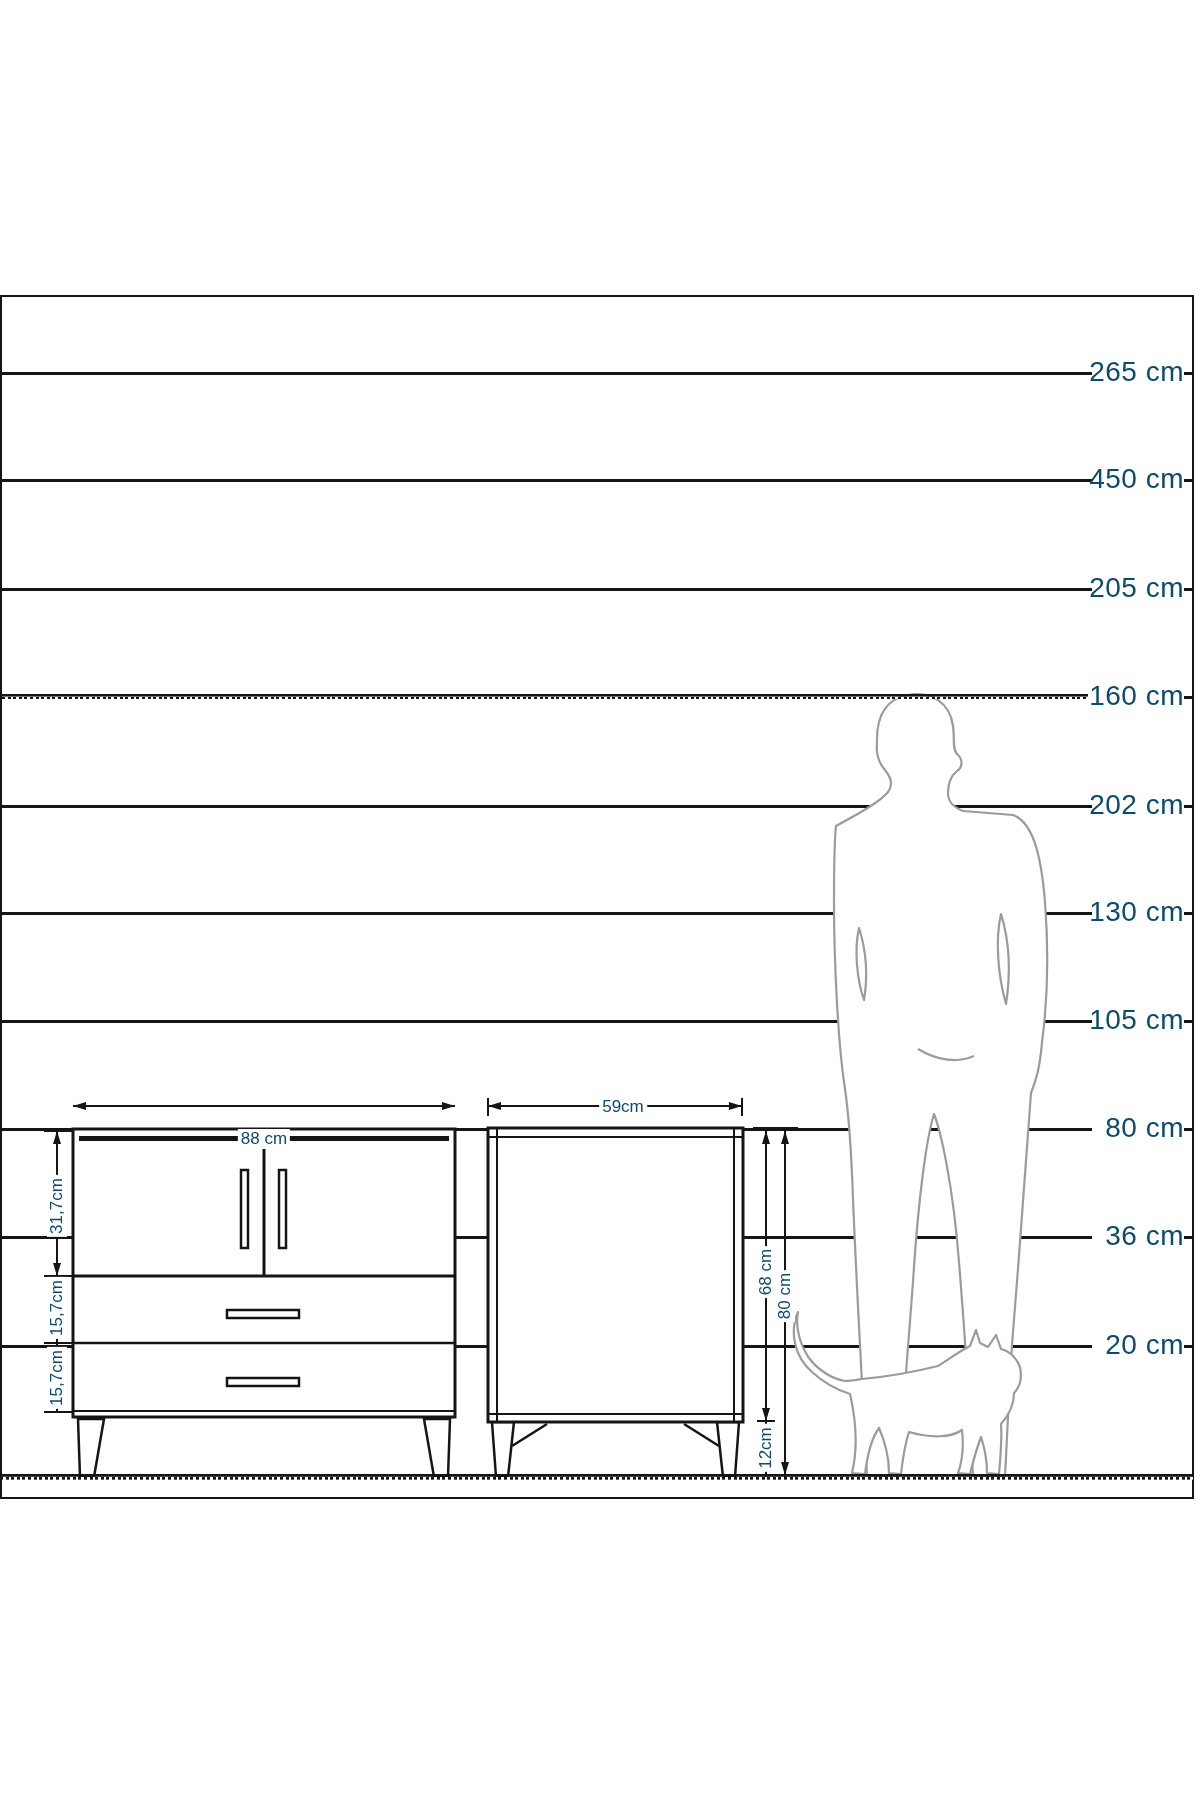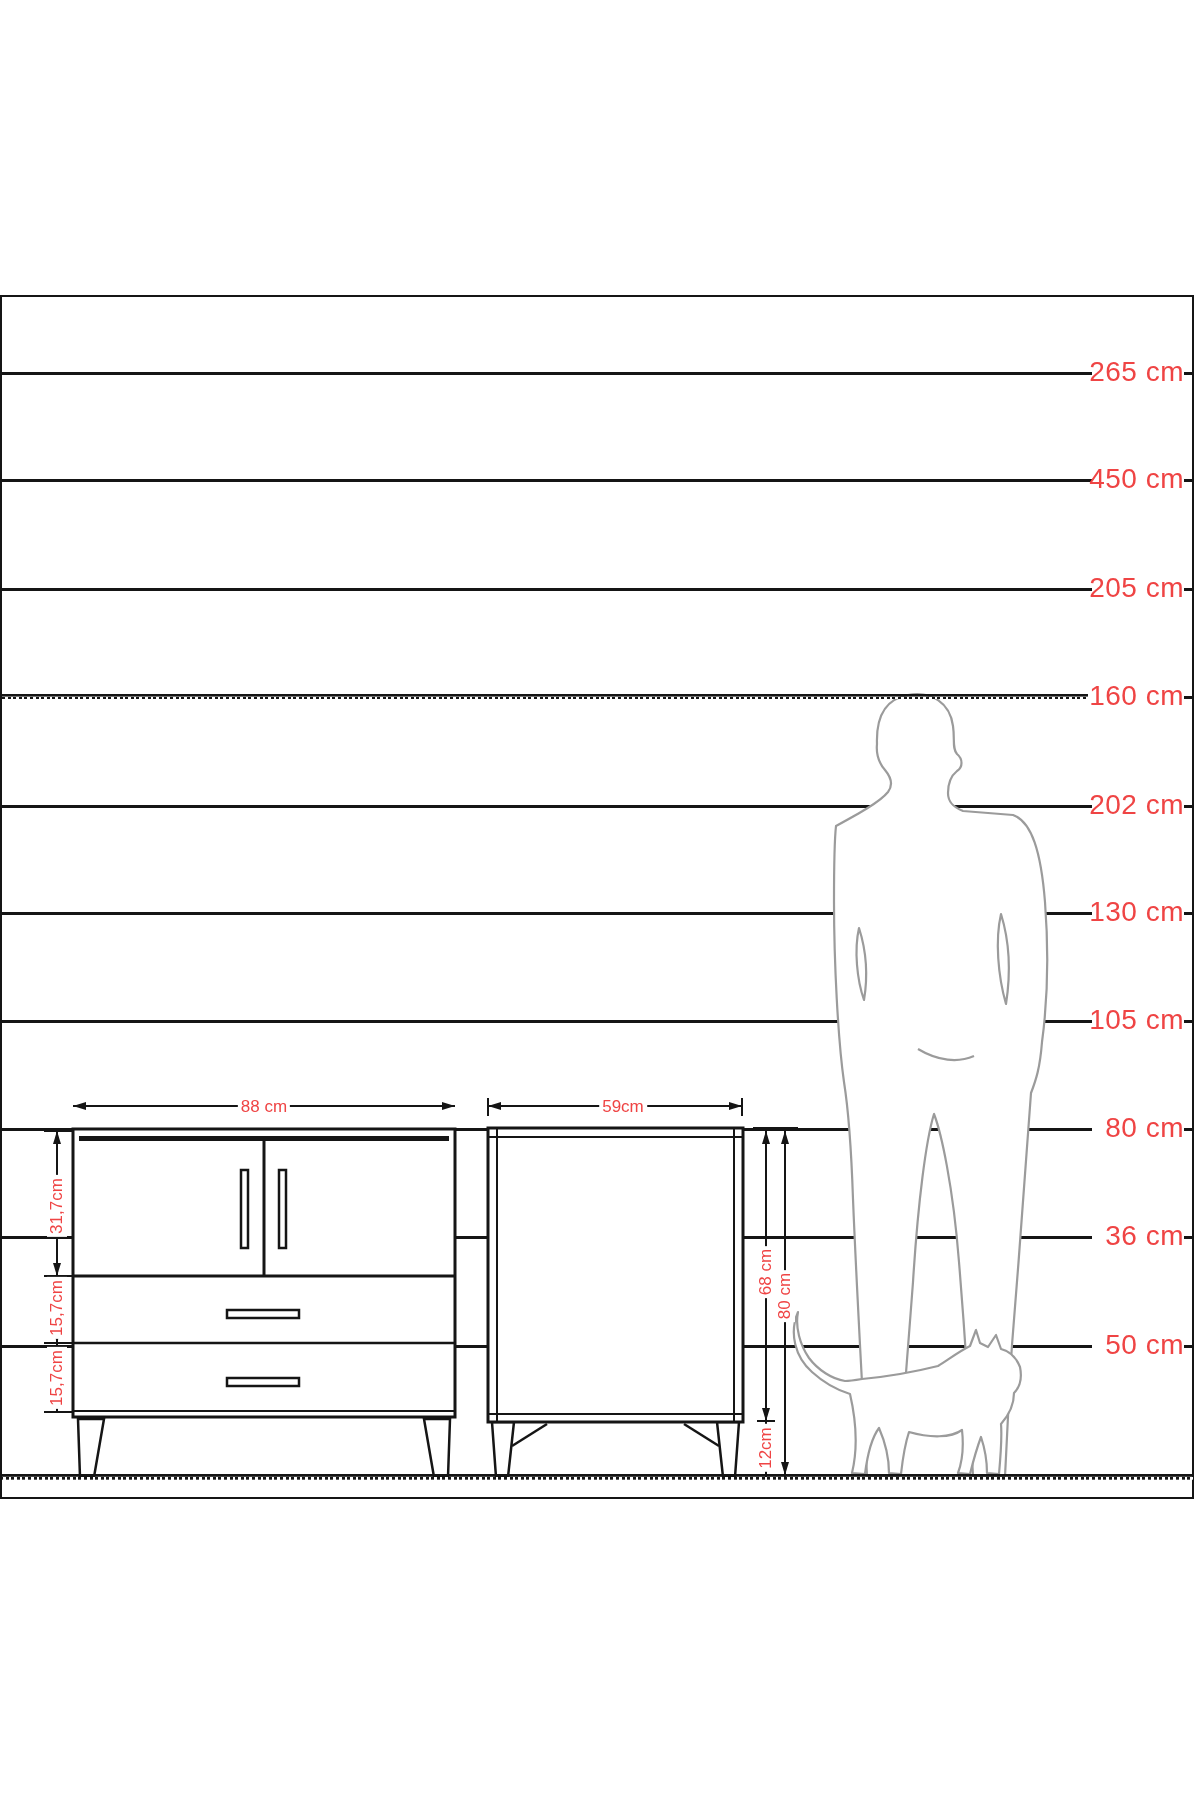--- a/index.html
+++ b/index.html
@@ -1,17 +1,17 @@
 <!DOCTYPE html>
 <html><head>
 <meta charset="utf-8">
 <style>
   html,body{margin:0;padding:0;background:#fff;}
   .canvas{position:relative;width:1200px;height:1800px;background:#fff;overflow:hidden;
-          font-family:"Liberation Sans", sans-serif;color:#ef4444;}
+          font-family:"Liberation Sans", sans-serif;color:#0c4a6e;}
   .frame{position:absolute;left:0;top:295px;width:1190px;height:1200px;
          border:2.5px solid #151515;z-index:0;}
   
   .scale-row{position:absolute;left:0;width:100%;height:0;z-index:1;}
   .scale-line{position:absolute;left:2px;top:-1px;width:1090px;height:2.5px;background:#151515;}
   .scale-line.dash{top:-3px;width:1086px;height:5px;z-index:3;
      background:
        linear-gradient(#151515,#151515) 0 0/100% 2.6px no-repeat,
        repeating-linear-gradient(90deg,#151515 0 3px,#ffffff 3px 5.6px) 0 2.6px/100% 2.4px no-repeat;}
   .scale-label{position:absolute;right:16px;top:0;transform:translateY(-52%);
@@ -77,21 +77,21 @@
         <div class="scale-label">80 cm</div>
         <div class="scale-tick"></div>
       </div>
       <div class="scale-row" style="top: 1237px;">
         <div class="scale-line"></div>
         <div class="scale-label">36 cm</div>
         <div class="scale-tick"></div>
       </div>
       <div class="scale-row" style="top: 1346px;">
         <div class="scale-line"></div>
-        <div class="scale-label">50 cm</div>
+        <div class="scale-label">20 cm</div>
         <div class="scale-tick"></div>
       </div>
     </div>
 
   <div class="ground"></div>
 
   <svg class="art" width="1200" height="1800" viewBox="0 0 1200 1800">
 
     <g stroke="#151515" fill="#ffffff" stroke-width="3">
       <polygon points="78,1419 104,1419 94,1477 80,1477" stroke-width="2.5"></polygon>
@@ -226,21 +226,21 @@
     </g>
 
     <g>
       <line x1="785" y1="1128" x2="785" y2="1477"></line>
       <line x1="773" y1="1128" x2="798" y2="1128"></line>
       <polygon points="785,1131 781,1144 789,1144" stroke="none"></polygon>
       <polygon points="785,1475 781,1462 789,1462" stroke="none"></polygon>
     </g>
   </svg>
 
-  <div class="dim-label" style="left:264px;top:1107px;">88 cm</div>
+  <div class="dim-label" style="left:264px;top:1139px;">88 cm</div>
   <div class="dim-label" style="left:615px;top:1107px;margin-left:8px;">59cm</div>
   <div class="dim-label rot" style="left:57px;top:1206px;">31,7cm</div>
   <div class="dim-label rot" style="left:57px;top:1308px;">15,7cm</div>
   <div class="dim-label rot" style="left:57px;top:1378px;">15,7cm</div>
   <div class="dim-label rot" style="left:766px;top:1272px;">68 cm</div>
   <div class="dim-label rot" style="left:785px;top:1296px;">80 cm</div>
   <div class="dim-label rot" style="left:766px;top:1448px;">12cm</div>
 
 </div>
 

